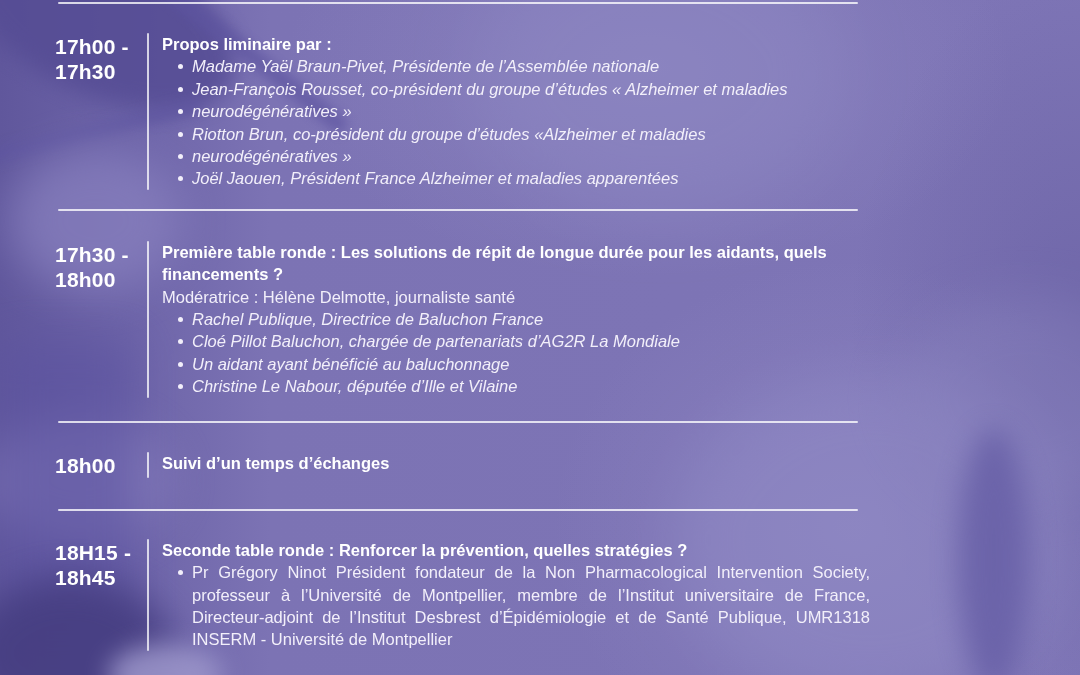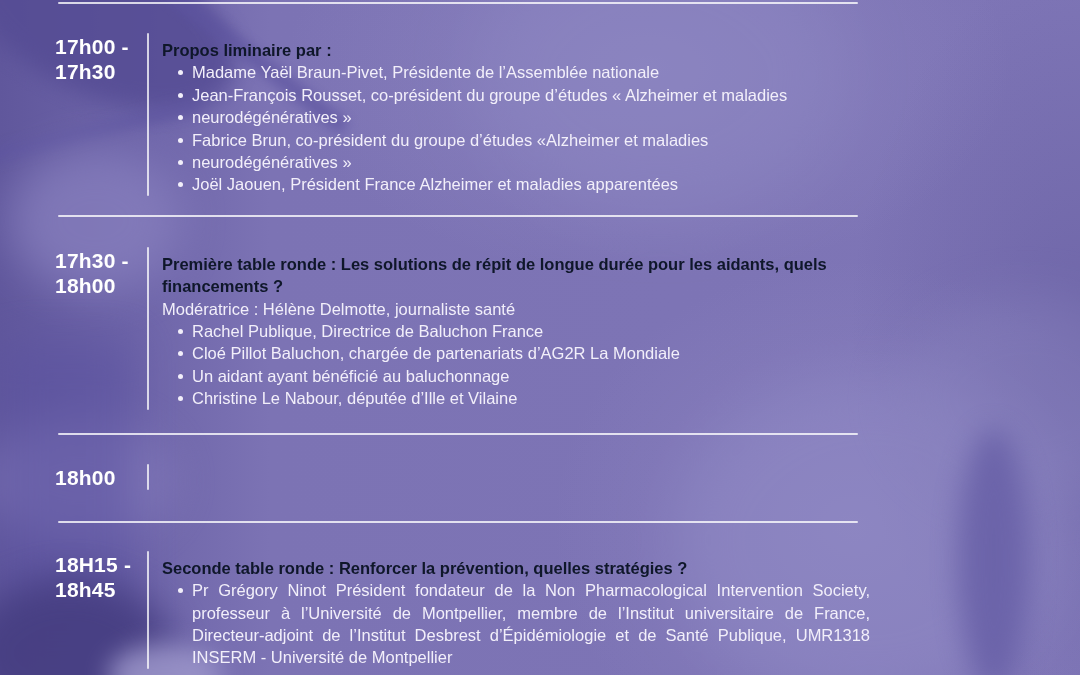--- a/index.html
+++ b/index.html
@@ -59,23 +59,23 @@
     padding-top:1px;
   }
   .vrule{
     width:2px;background:rgba(255,255,255,.75);border-radius:1px;
   }
   .content{
     margin-left:13px;
     font-size:16.5px;line-height:22.4px;
     max-width:708px;
   }
-  .stitle{font-weight:bold;color:#0f172a;margin-top:6px;}
+  .stitle{font-weight:bold;color:#ffffff;}
   .mod{color:var(--text,#f2effa);}
-  .bullet-row{display:flex;}
+  .bullet-row{display:flex;font-style:italic;}
   .dot{
     flex:0 0 auto;
     width:5px;height:5px;border-radius:50%;
     background:var(--text,#f2effa);
     margin:9px 9px 0 16px;
   }
   .bt{flex:1 1 auto;}
   .bpara{
     position:relative;
     padding-left:30px;
@@ -129,21 +129,21 @@
         <div class="bullet-row">
             <span class="dot"></span>
             <span class="bt">Jean-François Rousset, co-président du groupe d’études « Alzheimer et maladies</span>
           </div>
         <div class="bullet-row">
             <span class="dot"></span>
             <span class="bt">neurodégénératives »</span>
           </div>
         <div class="bullet-row">
             <span class="dot"></span>
-            <span class="bt">Fabrice Brun, co-président du groupe d’études «Alzheimer et maladies</span>
+            <span class="bt">Riotton Brun, co-président du groupe d’études «Alzheimer et maladies</span>
           </div>
         <div class="bullet-row">
             <span class="dot"></span>
             <span class="bt">neurodégénératives »</span>
           </div>
         <div class="bullet-row">
             <span class="dot"></span>
             <span class="bt">Joël Jaouen, Président France Alzheimer et maladies apparentées</span>
           </div>
       </div>
@@ -179,20 +179,23 @@
       </div>
     </div>
 
     <div class="hdivider hd2"></div>
 
     <div class="section s3">
       <div class="time">
         <div>18h00</div>
       </div>
       <div class="vrule"></div>
+      <div class="content">
+        <div class="stitle">Suivi d’un temps d’échanges</div>
+      </div>
     </div>
 
     <div class="hdivider hd3"></div>
 
     <div class="section s4">
       <div class="time">
         <div>18H15 -</div>
         <div>18h45</div>
       </div>
       <div class="vrule"></div>

